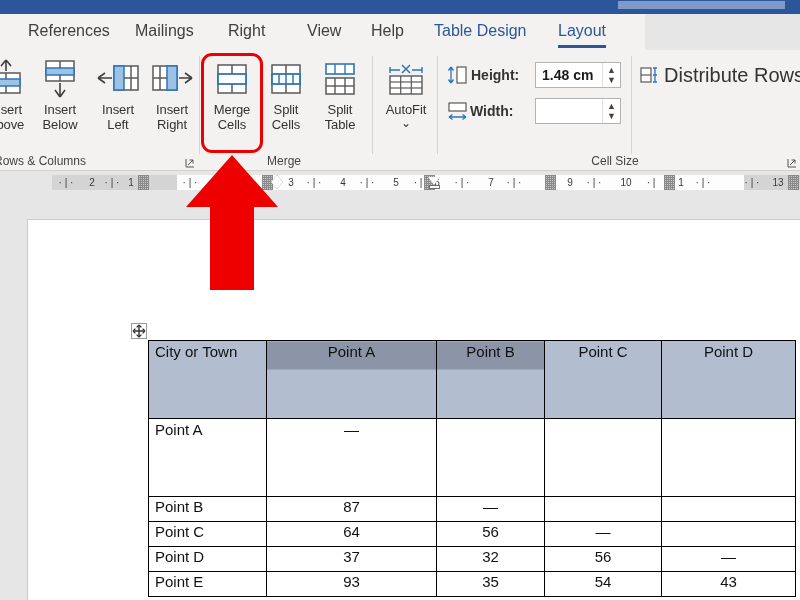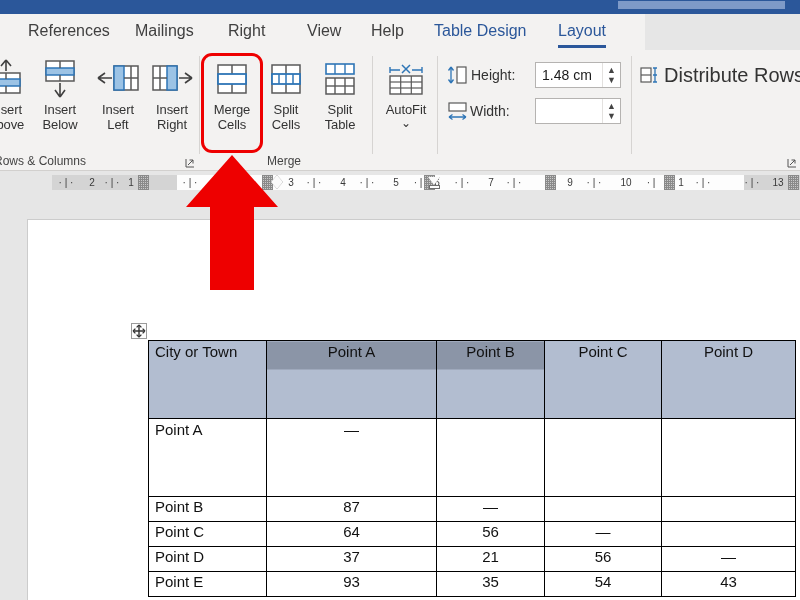--- a/index.html
+++ b/index.html
@@ -61,21 +61,21 @@
   .bigbtn .glyph {
     display: block; height: 46px; margin-top: 2px;
     display: flex; align-items: center; justify-content: center;
   }
   .bigbtn .lbl {
     display: block; font-size: 13px; color: #333; line-height: 15px;
     letter-spacing: -0.1px;
   }
 
   
-  .cs-row { position: absolute; height: 26px; }
+  .cs-row { position: absolute; height: 26px; font-weight: bold; }
   .cs-icon { position: absolute; left: 0; top: 3px; width: 22px; height: 20px; }
   .cs-label {
     position: absolute; font-size: 14px; color: #333; line-height: 26px;
     white-space: nowrap;
   }
   .spin {
     position: absolute; width: 86px; height: 26px; background: #fff;
     border: 1px solid #b5b3b1;
   }
   .spin .val {
@@ -367,20 +367,21 @@
       <svg width="19" height="18" viewBox="0 0 19 18">
         <rect x="1" y="2" width="10" height="14" fill="#fff" stroke="#595959" stroke-width="1.2"></rect>
         <line x1="1" y1="9" x2="11" y2="9" stroke="#595959" stroke-width="1.2"></line>
         <path d="M15 2 L15 16 M13 2 L17 2 M13 16 L17 16 M13 9 L17 9" stroke="#2e75b6" stroke-width="1.3" fill="none"></path>
       </svg>
     </span>
     <span class="dlbl">Distribute Rows</span>
   </div>
 
 
+  <div class="grp-label" style="left:440px; width:350px;">Cell Size</div>
   <div class="dlg-launcher" style="left:786px;">
     <svg width="12" height="12" viewBox="0 0 12 12">
       <path d="M2 2 L2 10 L10 10" fill="none" stroke="#555" stroke-width="1"></path>
       <path d="M9 3 L4 8 M9 3 L9 6.5 M9 3 L5.5 3" stroke="#555" stroke-width="1" fill="none"></path>
     </svg>
   </div>
 </div>
 
 <div id="ruler">
   <div class="ruler-grey" style="left:52px; width:125px;"></div>
@@ -463,21 +464,21 @@
   <tr class="short">
     <td>Point C</td>
     <td class="num">64</td>
     <td class="num">56</td>
     <td class="num">—</td>
     <td class="num"></td>
   </tr>
   <tr class="short">
     <td>Point D</td>
     <td class="num">37</td>
-    <td class="num">21</td>
+    <td class="num">32</td>
     <td class="num">56</td>
     <td class="num">—</td>
   </tr>
   <tr class="short">
     <td>Point E</td>
     <td class="num">93</td>
     <td class="num">35</td>
     <td class="num">54</td>
     <td class="num">43</td>
   </tr>

